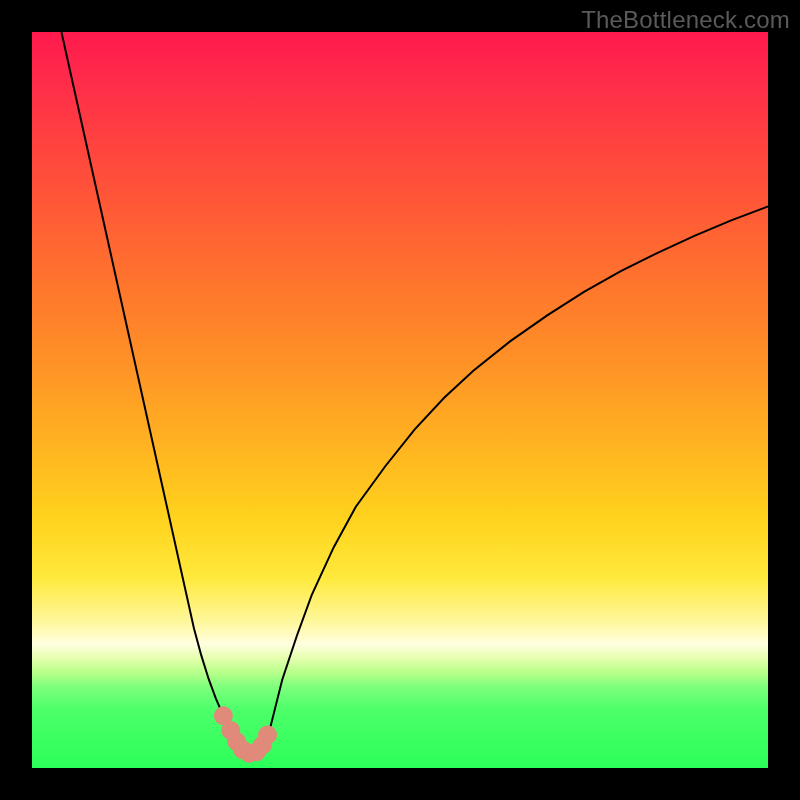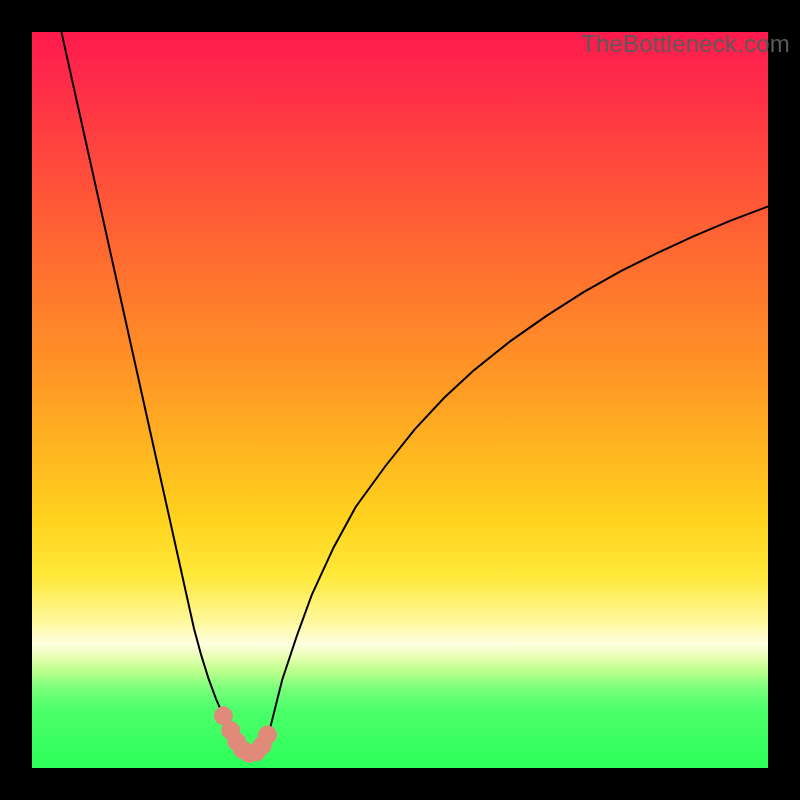--- a/index.html
+++ b/index.html
@@ -45,21 +45,20 @@
       );
   }
   .attribution {
     position: absolute;
     top: 6px;
     right: 10px;
     color: #5a5a5a;
     font-size: 24px;
     letter-spacing: 0.2px;
     user-select: none;
-    margin-top: 24px;
   }
   svg.curves {
     position: absolute;
     left: 0;
     top: 0;
     width: 736px;
     height: 736px;
   }
   .curve {
     fill: none;

